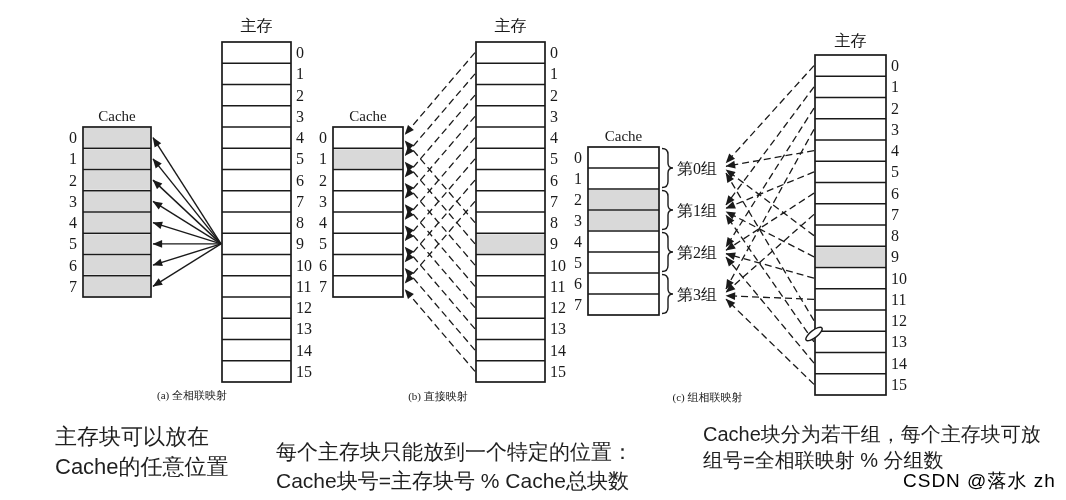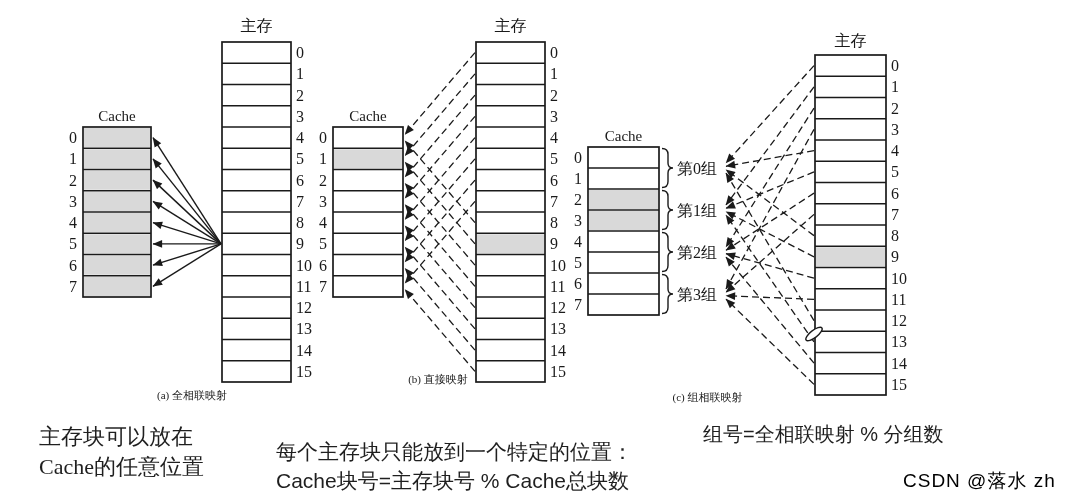--- a/index.html
+++ b/index.html
@@ -7,25 +7,25 @@
     width:1066px;height:500px;background:#ffffff;overflow:hidden;position:relative;
     font-family:"Liberation Sans",sans-serif;
   }
   #diagram-svg{position:absolute;left:0;top:0;}
   #diagram-svg text{font-family:"Liberation Serif",serif;fill:#1a1a1a;}
   .caption{
     position:absolute;font-family:"Liberation Serif",serif;font-size:11px;color:#1a1a1a;
     text-align:center;white-space:nowrap;
   }
   #caption-a{left:122px;top:388px;width:140px;}
-  #caption-b{left:368px;top:372px;width:140px;}
+  #caption-b{left:368px;top:389px;width:140px;}
   #caption-c{left:630px;top:390px;width:155px;}
   .desc{position:absolute;color:#1f1f1f;}
   .desc div{white-space:nowrap;}
-  #desc-a{left:39px;top:422px;font-size:22px;line-height:30px;font-family:Liberation Serif, serif;}
+  #desc-a{left:55px;top:422px;font-size:22px;line-height:30px;}
   #desc-b{left:276px;top:421px;font-size:21px;line-height:29px;margin-top:16px;}
   #desc-c{left:703px;top:421px;font-size:20px;line-height:26px;}
   #watermark{
     position:absolute;left:903px;top:468px;font-size:19px;color:#000000;
     white-space:nowrap;z-index:5;letter-spacing:1px;
   }
 </style>
 </head>
 <body>
 
@@ -281,16 +281,17 @@
 
 <div class="desc" id="desc-a">
   <div>主存块可以放在</div>
   <div>Cache的任意位置</div>
 </div>
 <div class="desc" id="desc-b">
   <div>每个主存块只能放到一个特定的位置：</div>
   <div>Cache块号=主存块号 % Cache总块数</div>
 </div>
 <div class="desc" id="desc-c">
+  <div>Cache块分为若干组，每个主存块可放</div>
   <div>组号=全相联映射 % 分组数</div>
 </div>
 
 <div id="watermark">CSDN @落水 zh</div>
 
 </body></html>

